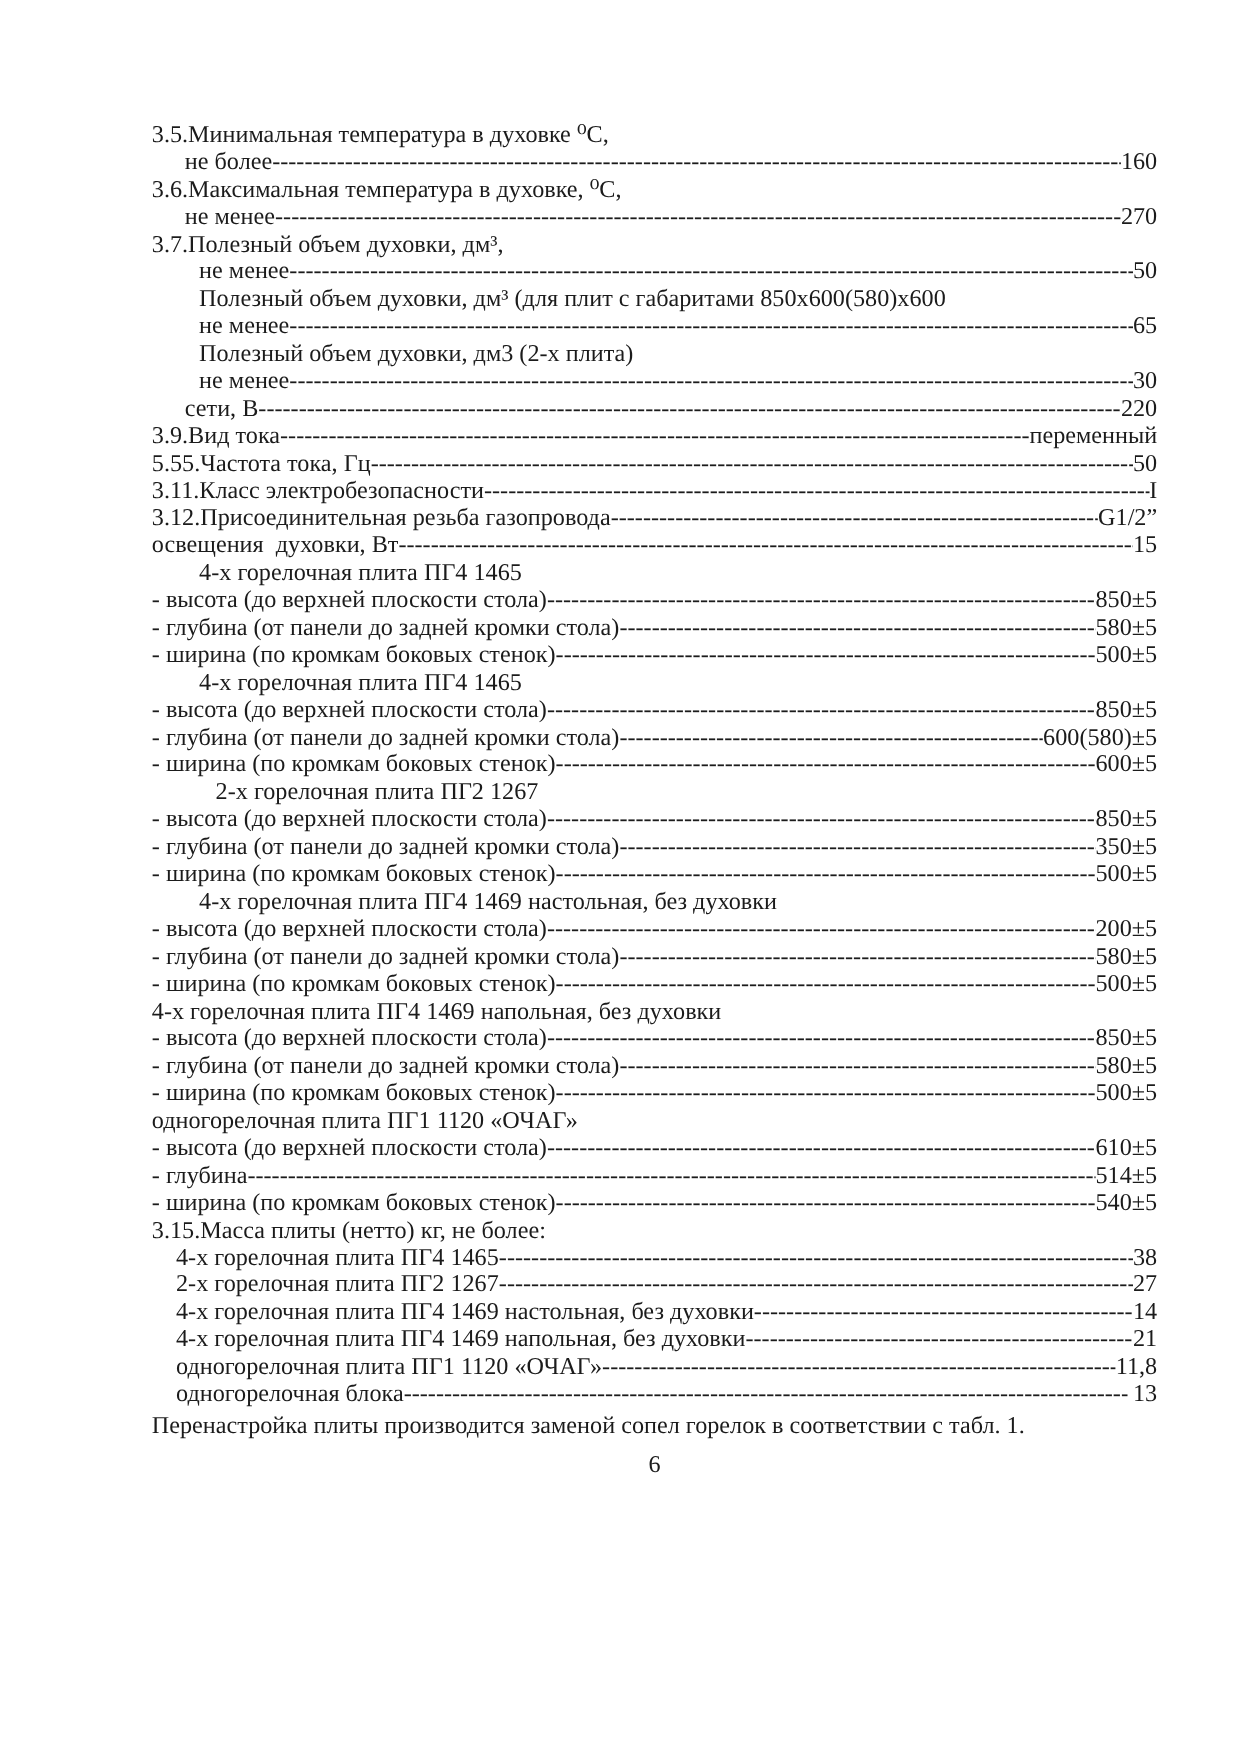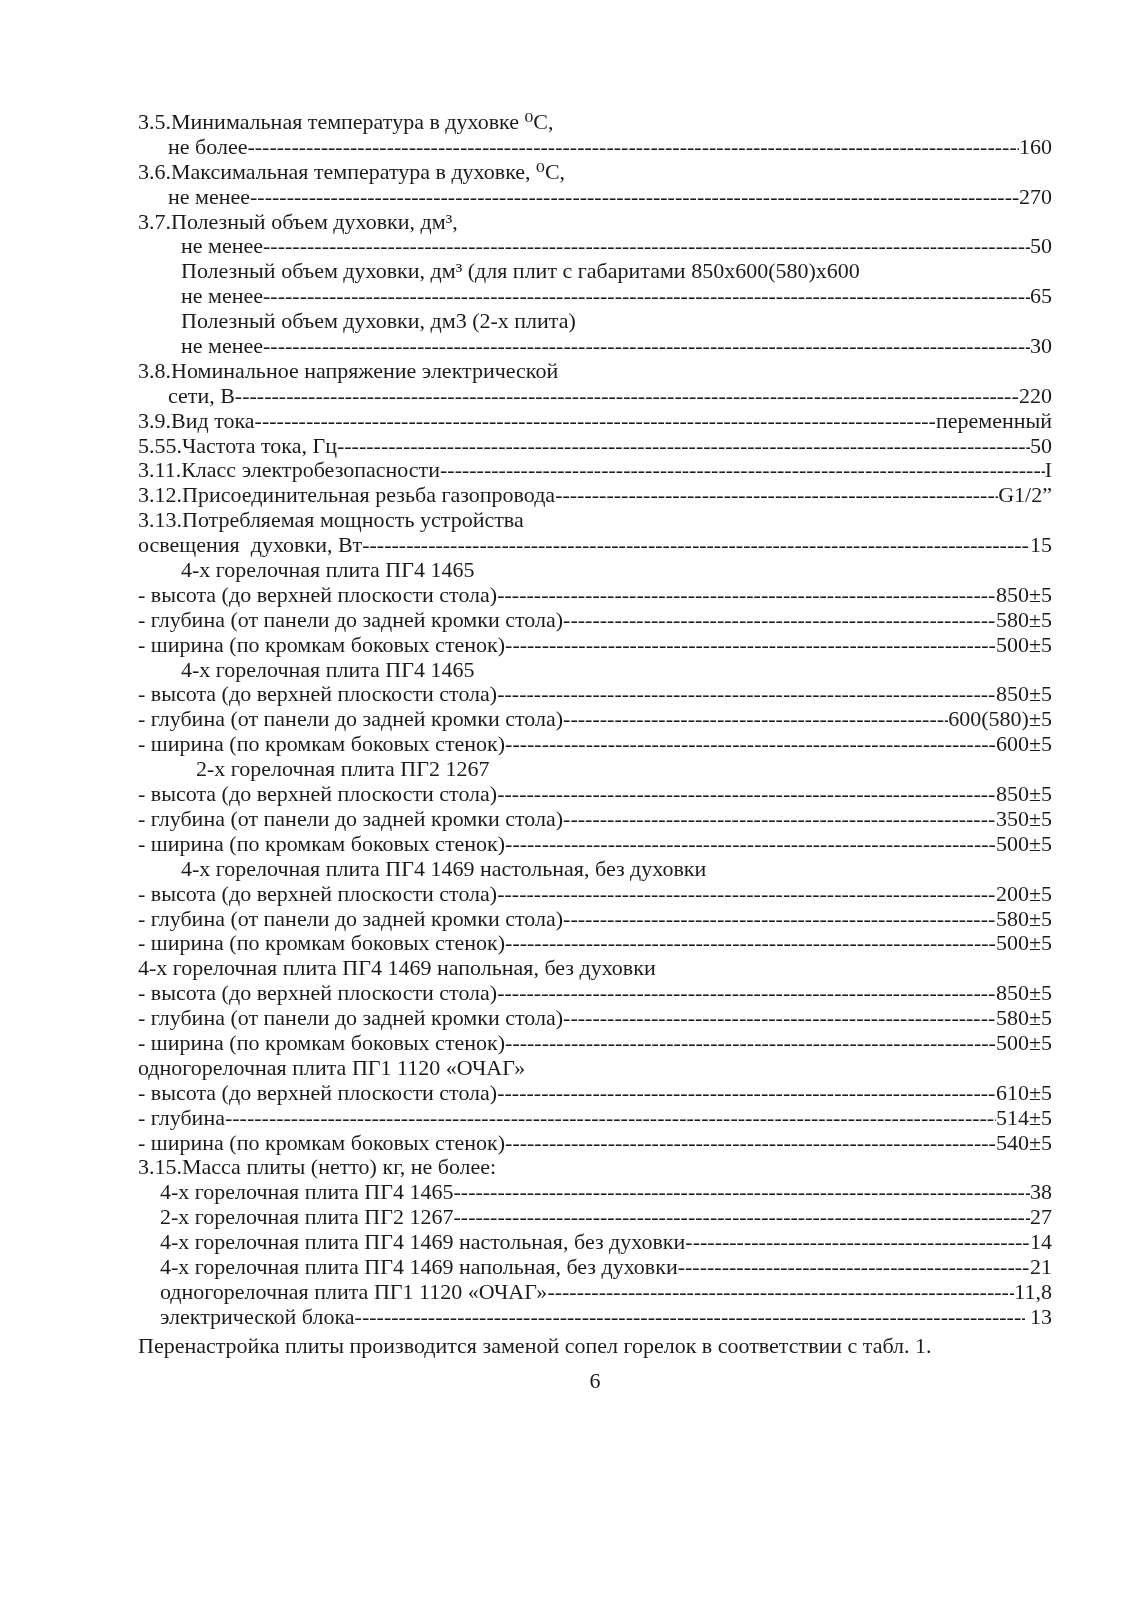--- a/index.html
+++ b/index.html
@@ -93,23 +93,20 @@
         <span class="value">65</span>
       </div>
       <div class="line ind3">
         <span class="label">Полезный объем духовки, дм3 (2-х плита)</span>
       </div>
       <div class="line ind3">
         <span class="label">не менее</span>
         <span class="leader">----------------------------------------------------------------------------------------------------------------------------------------------------------------------------------------------------------------------------------------------------------------------------------------------------------------------------------------------------------------------------------------------------------------</span>
         <span class="value">30</span>
       </div>
-      <div class="line ind0">
-        <span class="label">3.8.Номинальное напряжение электрической</span>
-      </div>
       <div class="line ind2">
         <span class="label">сети, В</span>
         <span class="leader">----------------------------------------------------------------------------------------------------------------------------------------------------------------------------------------------------------------------------------------------------------------------------------------------------------------------------------------------------------------------------------------------------------------</span>
         <span class="value">220</span>
       </div>
       <div class="line ind0">
         <span class="label">3.9.Вид тока</span>
         <span class="leader">----------------------------------------------------------------------------------------------------------------------------------------------------------------------------------------------------------------------------------------------------------------------------------------------------------------------------------------------------------------------------------------------------------------</span>
         <span class="value">переменный</span>
       </div>
@@ -122,23 +119,20 @@
         <span class="label">3.11.Класс электробезопасности</span>
         <span class="leader">----------------------------------------------------------------------------------------------------------------------------------------------------------------------------------------------------------------------------------------------------------------------------------------------------------------------------------------------------------------------------------------------------------------</span>
         <span class="value">I</span>
       </div>
       <div class="line ind0">
         <span class="label">3.12.Присоединительная резьба газопровода</span>
         <span class="leader">----------------------------------------------------------------------------------------------------------------------------------------------------------------------------------------------------------------------------------------------------------------------------------------------------------------------------------------------------------------------------------------------------------------</span>
         <span class="value">G1/2”</span>
       </div>
       <div class="line ind0">
-        <span class="label">3.13.Потребляемая мощность устройства</span>
-      </div>
-      <div class="line ind0">
         <span class="label">освещения  духовки, Вт</span>
         <span class="leader">----------------------------------------------------------------------------------------------------------------------------------------------------------------------------------------------------------------------------------------------------------------------------------------------------------------------------------------------------------------------------------------------------------------</span>
         <span class="value">15</span>
       </div>
       <div class="line ind3">
         <span class="label">4-х горелочная плита ПГ4 1465</span>
       </div>
       <div class="line ind0">
         <span class="label">- высота (до верхней плоскости стола)</span>
         <span class="leader">----------------------------------------------------------------------------------------------------------------------------------------------------------------------------------------------------------------------------------------------------------------------------------------------------------------------------------------------------------------------------------------------------------------</span>
@@ -266,21 +260,21 @@
         <span class="label">4-х горелочная плита ПГ4 1469 напольная, без духовки</span>
         <span class="leader">----------------------------------------------------------------------------------------------------------------------------------------------------------------------------------------------------------------------------------------------------------------------------------------------------------------------------------------------------------------------------------------------------------------</span>
         <span class="value">21</span>
       </div>
       <div class="line ind1">
         <span class="label">одногорелочная плита ПГ1 1120 «ОЧАГ»</span>
         <span class="leader">----------------------------------------------------------------------------------------------------------------------------------------------------------------------------------------------------------------------------------------------------------------------------------------------------------------------------------------------------------------------------------------------------------------</span>
         <span class="value">11,8</span>
       </div>
       <div class="line ind1">
-        <span class="label">электрической блока</span>
+        <span class="label">одногорелочная блока</span>
         <span class="leader">----------------------------------------------------------------------------------------------------------------------------------------------------------------------------------------------------------------------------------------------------------------------------------------------------------------------------------------------------------------------------------------------------------------</span>
         <span class="value"> 13</span>
       </div>
     </div>
   <div class="notes">
       <p class="para">Перенастройка плиты производится заменой сопел горелок в соответствии с табл. 1.</p>
     </div>
   <div class="page-number">6</div>
 </div>
 

